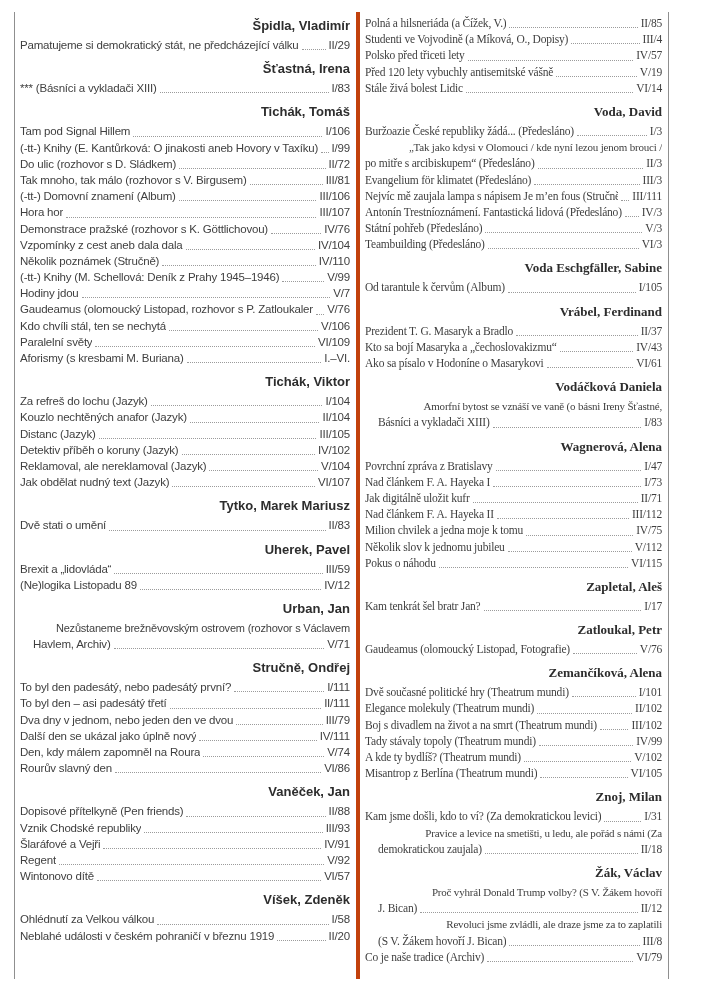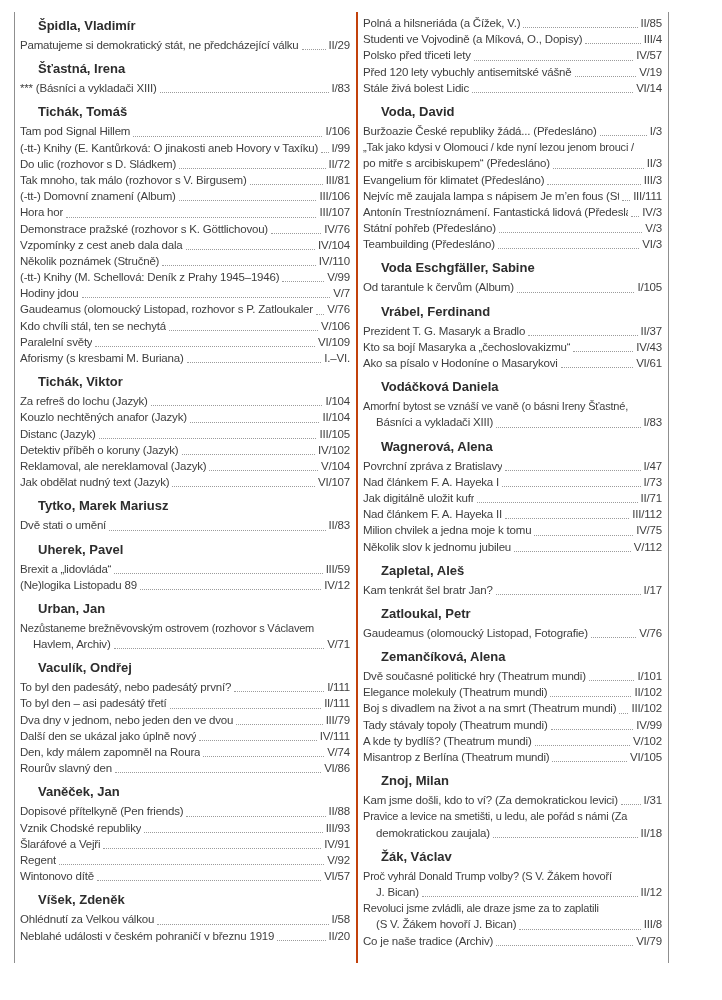--- a/index.html
+++ b/index.html
@@ -12,33 +12,35 @@
     height: 1000px;
     overflow: hidden;
     font-family: "Liberation Sans", "DejaVu Sans", sans-serif;
     color: #3f3f3f;
   }
   .page {
     display: flex;
     align-items: stretch;
     padding: 12px 0 0 14px;
     box-sizing: border-box;
+    text-align: right;
   }
   .col {
     box-sizing: border-box;
     padding: 3px 6px 14px 5px;
   }
   .col-left {
     width: 342px;
     border-left: 1px solid #8f8f8f;
   }
   .col-right {
     width: 313px;
-    border-left: 2px solid #c2410c;
+    border-left: 4px solid #c2410c;
     border-right: 1px solid #8f8f8f;
+    font-family: Liberation Serif, serif;
   }
   .author {
     font-weight: bold;
     font-size: 13px;
     line-height: 17px;
     color: #2d2d2d;
     padding-left: 18px;
     margin: 7px 0 3px 0;
     white-space: nowrap;
     overflow: hidden;
@@ -220,21 +222,21 @@
         <span class="dots"></span>
         <span class="ref">IV/12</span>
       </div>
       <div class="author">Urban, Jan</div>
       <div class="entry-line1">Nezůstaneme brežněvovským ostrovem (rozhovor s Václavem</div>
       <div class="entry-line2">
         <span class="t indent2">Havlem, Archiv)</span>
         <span class="dots"></span>
         <span class="ref">V/71</span>
       </div>
-      <div class="author">Vaculík, Ondřej</div>
+      <div class="author">Stručně, Ondřej</div>
       <div class="entry">
         <span class="t">To byl den padesátý, nebo padesátý první?</span>
         <span class="dots"></span>
         <span class="ref">I/111</span>
       </div>
       <div class="entry">
         <span class="t">To byl den – asi padesátý třetí</span>
         <span class="dots"></span>
         <span class="ref">II/111</span>
       </div>
@@ -412,20 +414,25 @@
       <div class="entry">
         <span class="t">Milion chvilek a jedna moje k tomu</span>
         <span class="dots"></span>
         <span class="ref">IV/75</span>
       </div>
       <div class="entry">
         <span class="t">Několik slov k jednomu jubileu</span>
         <span class="dots"></span>
         <span class="ref">V/112</span>
       </div>
+      <div class="entry">
+        <span class="t">Pokus o náhodu</span>
+        <span class="dots"></span>
+        <span class="ref">VI/115</span>
+      </div>
       <div class="author">Zapletal, Aleš</div>
       <div class="entry">
         <span class="t">Kam tenkrát šel bratr Jan?</span>
         <span class="dots"></span>
         <span class="ref">I/17</span>
       </div>
       <div class="author">Zatloukal, Petr</div>
       <div class="entry">
         <span class="t">Gaudeamus (olomoucký Listopad, Fotografie)</span>
         <span class="dots"></span>

